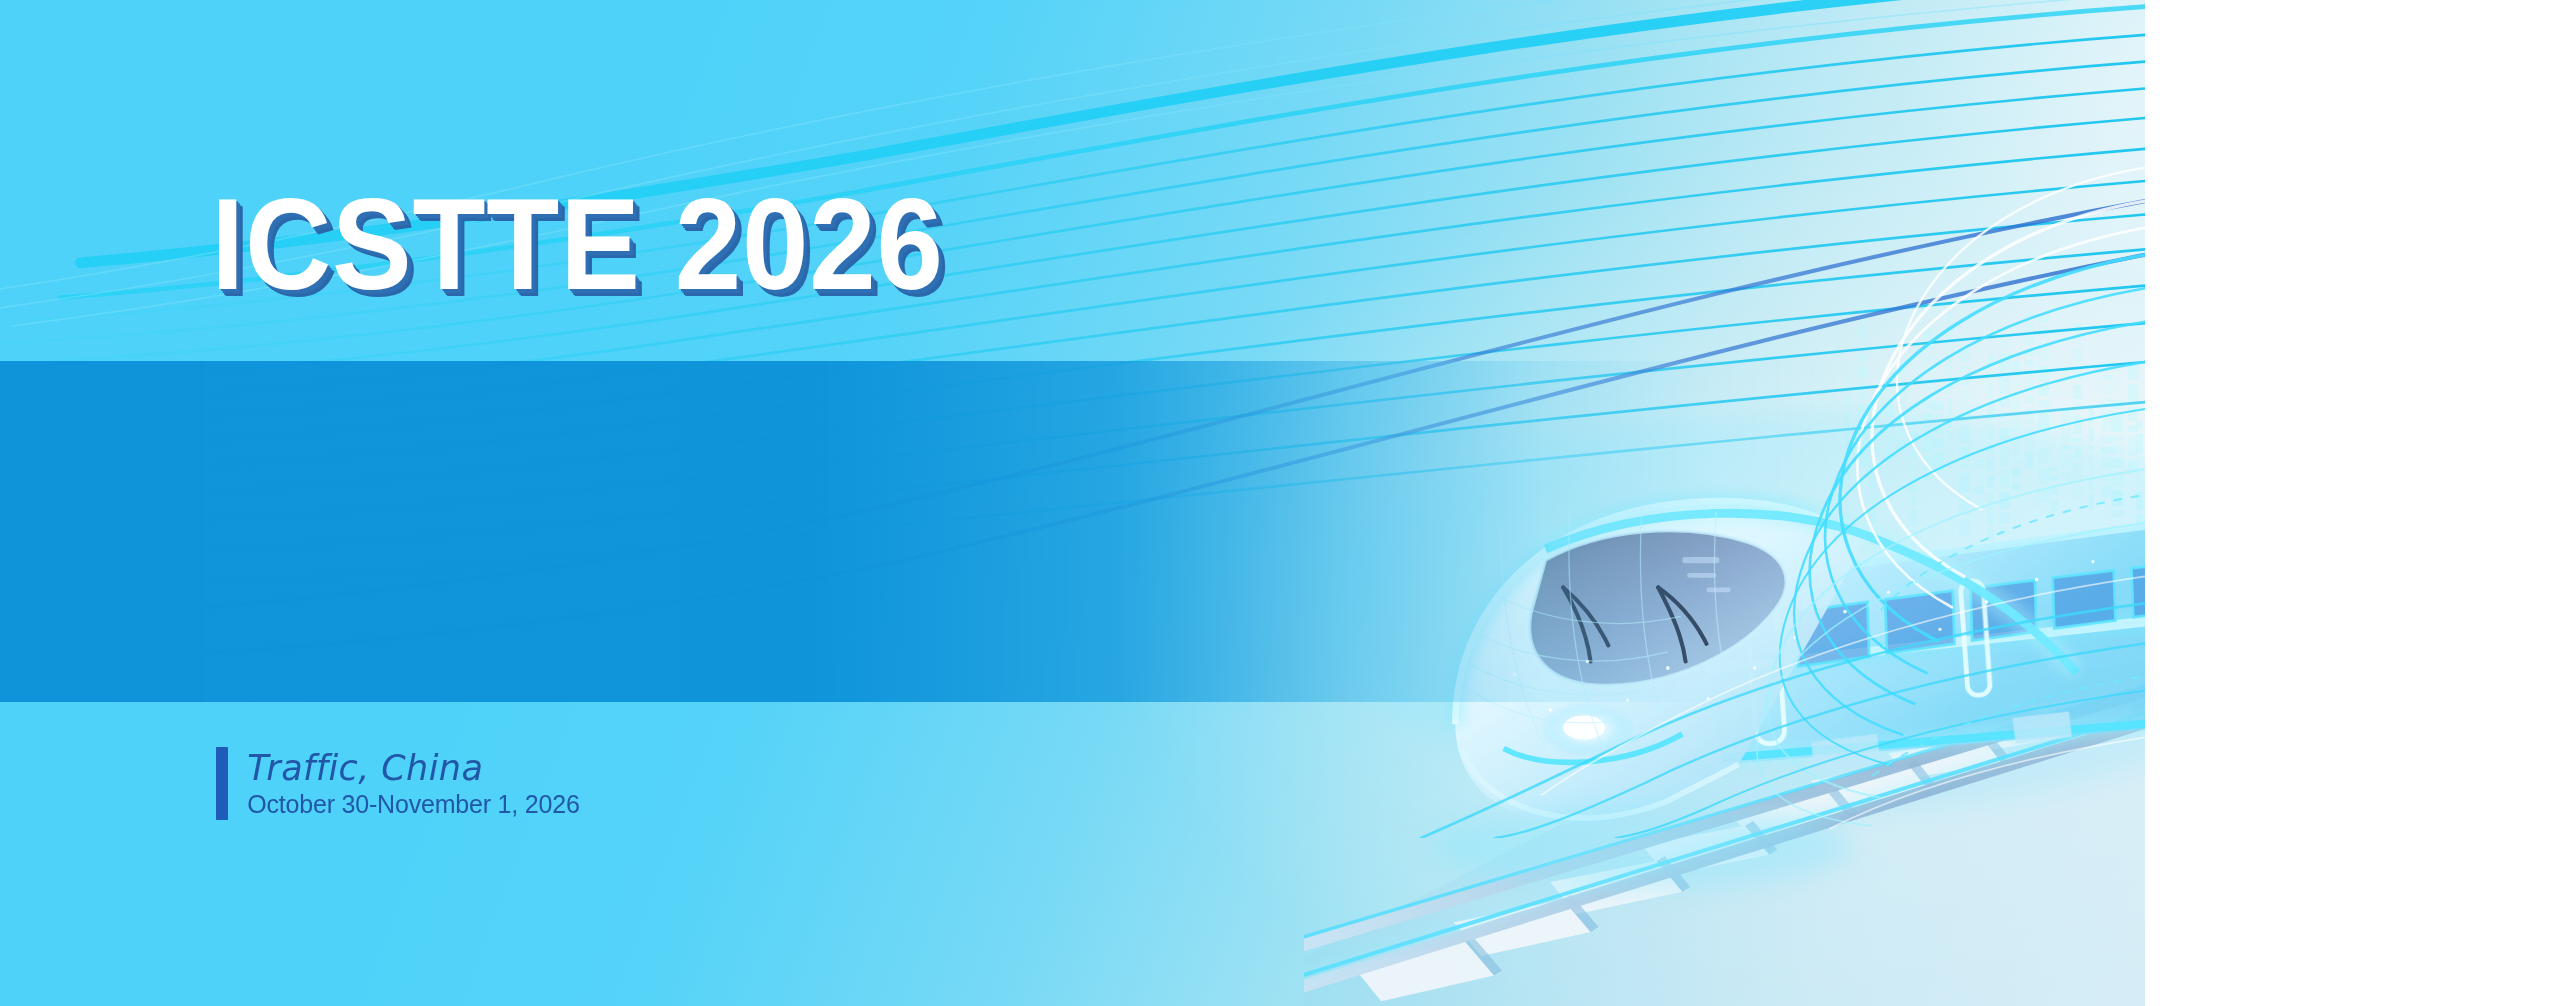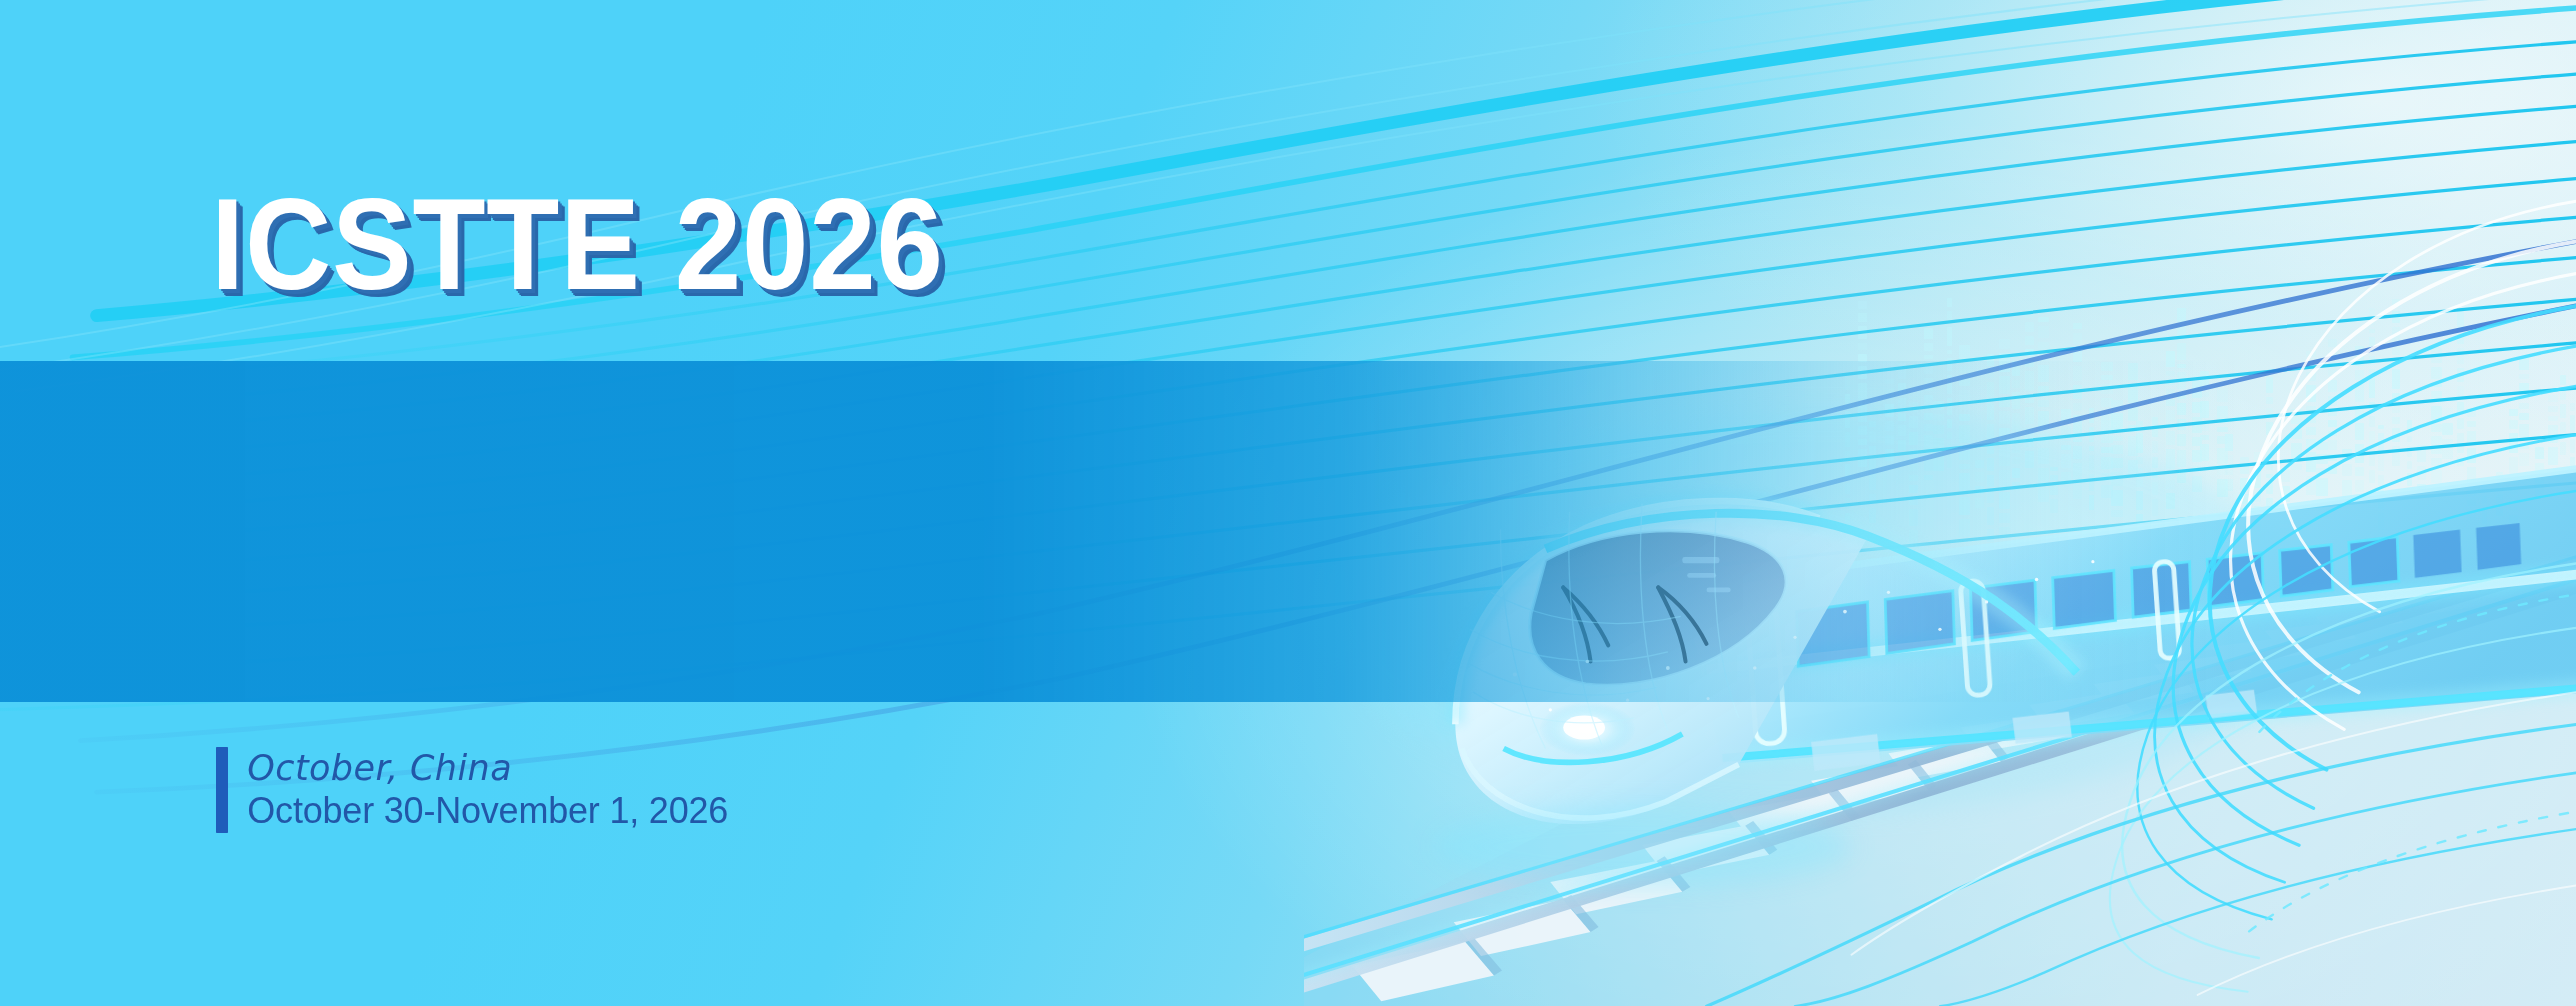--- a/index.html
+++ b/index.html
@@ -3,21 +3,21 @@
 <meta charset="utf-8">
 <title>ICSTTE 2026 Conference Banner</title>
 <style>
   html, body {
     margin: 0;
     padding: 0;
     background: #ffffff;
   }
   #banner {
     position: relative;
-    width: 2576px;
+    width: 2145px;
     height: 1006px;
     overflow: hidden;
     font-family: "Liberation Sans", sans-serif;
     background: linear-gradient(110deg,
         #4ed2f9 0%,
         #4ed2f9 26%,
         #55d3f8 40%,
         #76d9f6 54%,
         #9fe2f3 66%,
         #bfe9f3 76%,
@@ -146,21 +146,21 @@
   .venue-city {
     font-family: "DejaVu Sans", sans-serif;
     font-size: 35px;
     font-style: italic;
     color: #2257a8;
     line-height: 1.2;
     letter-spacing: 0.4px;
     white-space: nowrap;
   }
   .venue-date {
-    font-size: 36px;
+    font-size: 25px;
     color: #2257a8;
     line-height: 1.22;
     letter-spacing: -0.2px;
     white-space: nowrap;
   }
 </style>
 </head>
 <body>
 
 <div id="banner">
@@ -1005,19 +1005,19 @@
   </svg>
 
   <div id="subtitle-band"></div>
 
   <div id="title">ICSTTE 2026</div>
 
 
   <div id="venue">
     <div id="venue-bar"></div>
     <div id="venue-lines">
-      <div class="venue-city">October, China</div>
+      <div class="venue-city">Traffic, China</div>
       <div class="venue-date">October 30-November 1, 2026</div>
     </div>
   </div>
 
 </div>
 
 
 </body></html>

